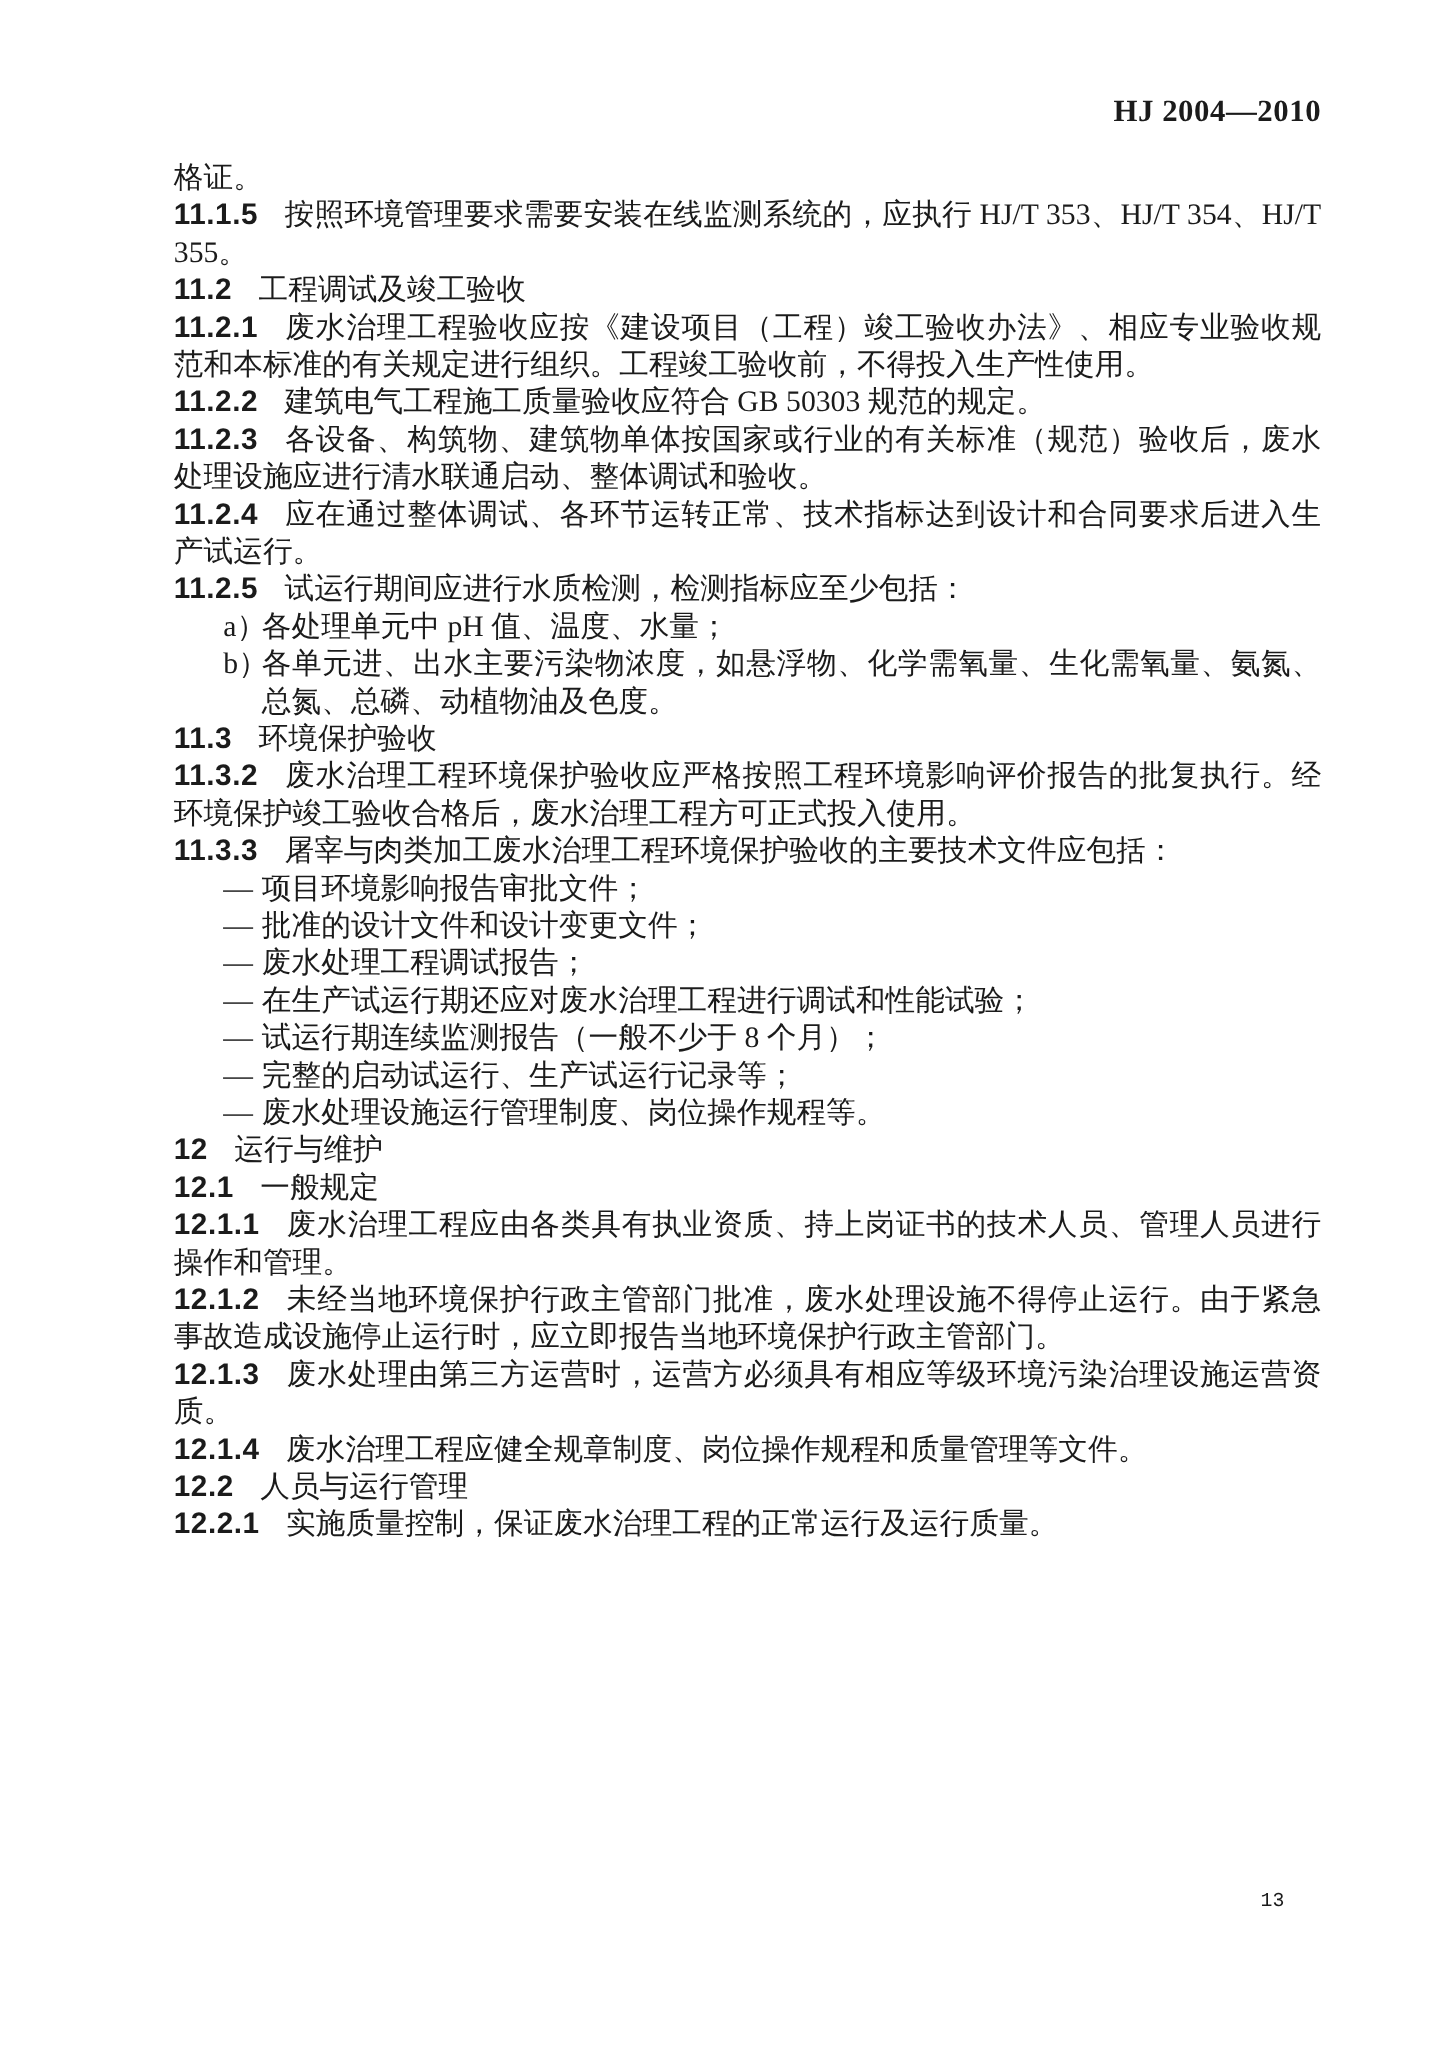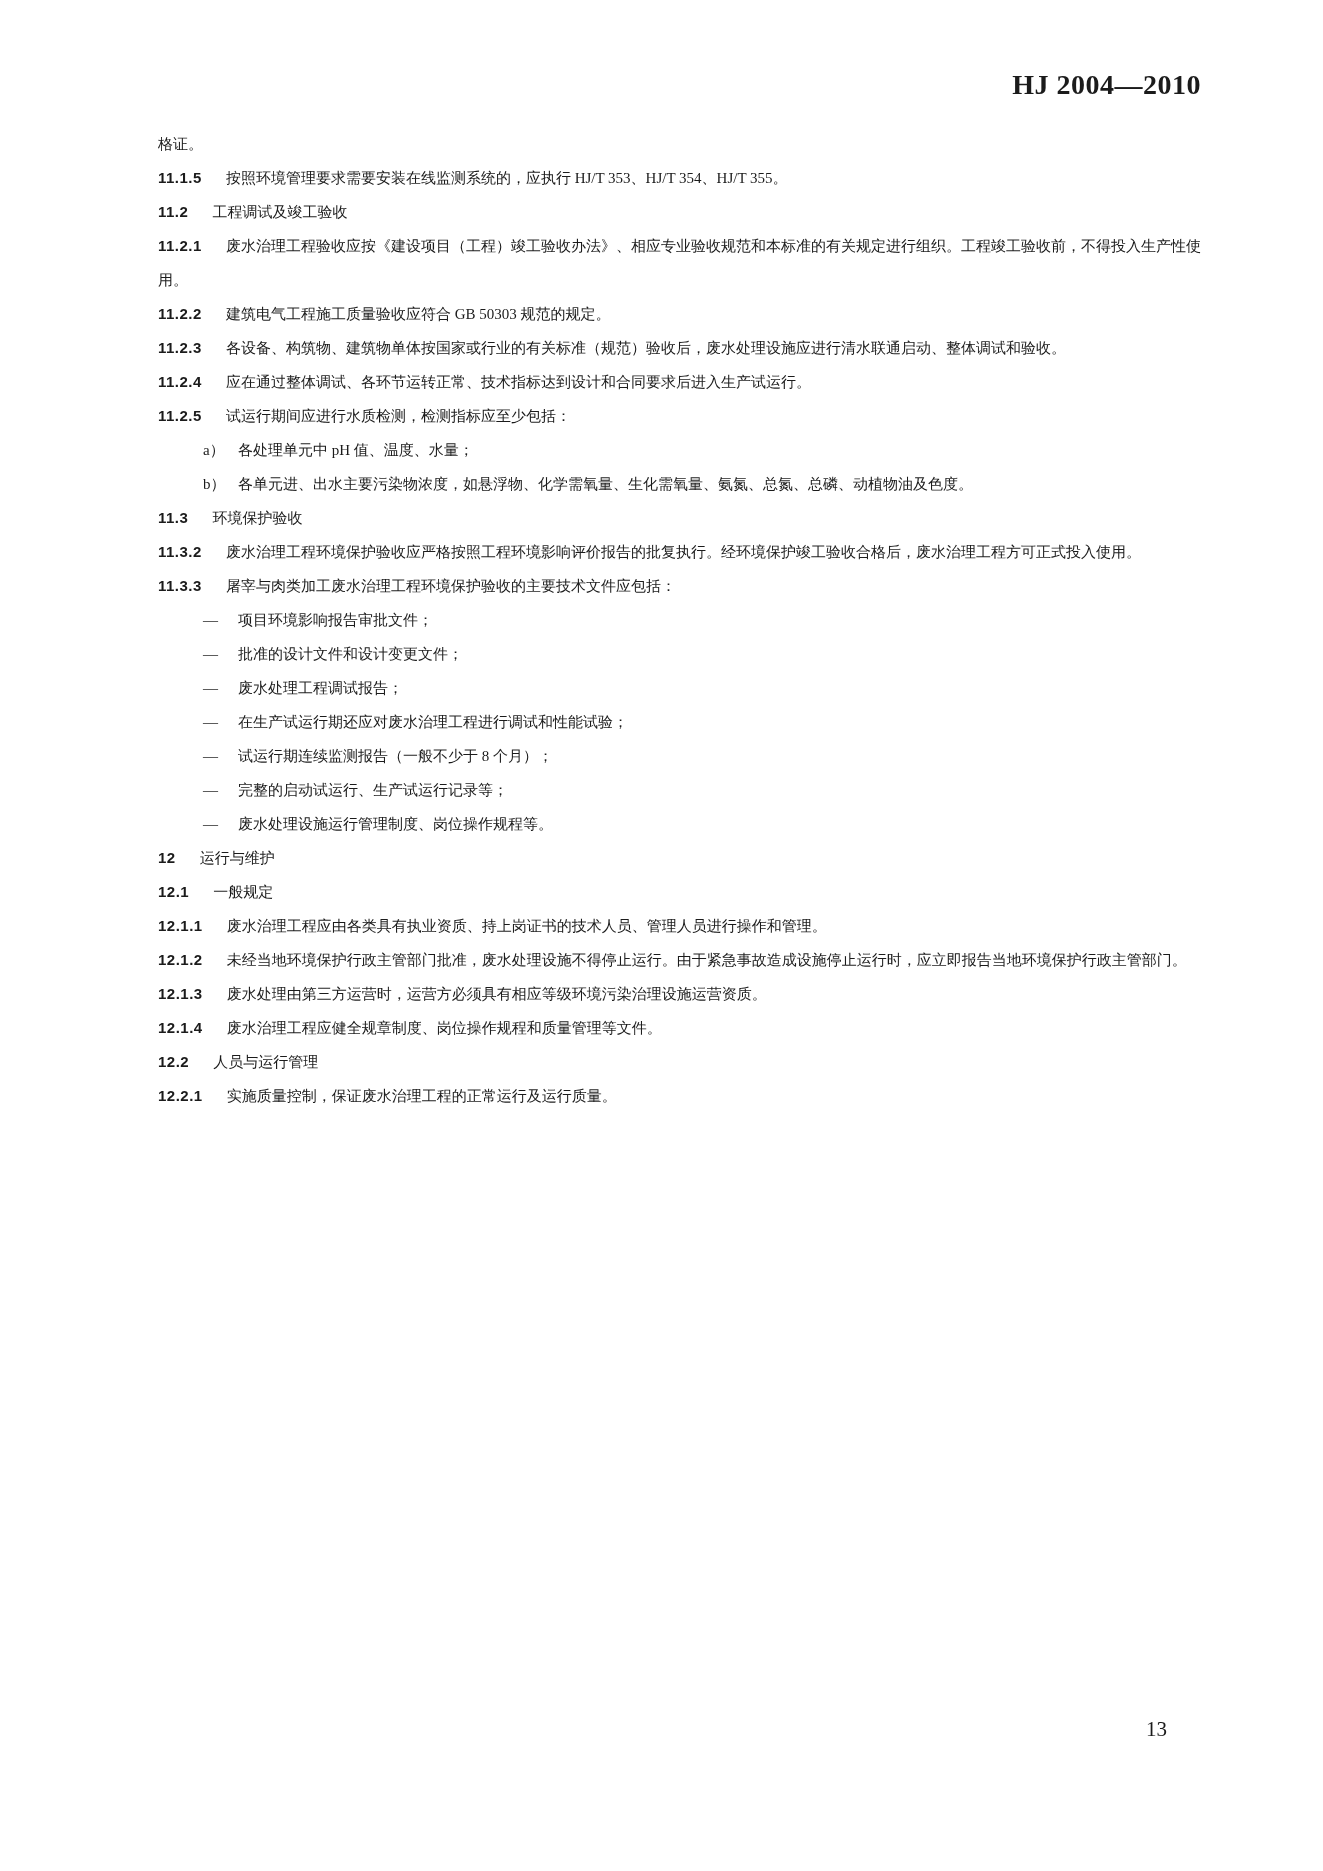--- a/index.html
+++ b/index.html
@@ -10,35 +10,35 @@
     position: relative;
     overflow: hidden;
     font-family: "Liberation Serif", "DejaVu Serif", serif;
     color: #1b1b1b;
   }
   .page {
     position: absolute;
     top: 0; left: 0;
     width: 1323px;
     height: 1484px;
-    padding: 68px 122px 0 158px;
+    padding: 85px 122px 0 158px;
     box-sizing: border-box;
   }
   .doc-header {
     text-align: right;
     font-family: "Liberation Serif", "DejaVu Serif", serif;
     font-weight: bold;
     font-size: 28px;
     line-height: 33px;
     margin: 0 0 26px 0;
     letter-spacing: 0.5px;
   }
   .body-flow p, .body-flow h2 {
     margin: 0;
-    font-size: 15px;
+    font-size: 27px;
     line-height: 34px;
     font-weight: normal;
     text-align: justify;
   }
   .para { text-align: left; }
   .clause { text-align: justify; }
   .num {
     font-family: "Liberation Sans", "DejaVu Sans", sans-serif;
     font-weight: bold;
     margin-right: 24px;
@@ -60,23 +60,23 @@
   }
   .indent .marker {
     position: absolute;
     left: 45px;
     top: 0;
   }
   .page-number {
     position: absolute;
     left: 1146px;
     top: 1712px;
-    font-size: 21px;
+    font-size: 18px;
     line-height: 34px;
-    font-family: Liberation Serif, serif;
+    font-family: Liberation Mono, monospace;
   }
 </style>
 </head>
 <body>
 
 <div class="page">
   <div class="doc-header">HJ 2004—2010</div>
 
   <div class="body-flow">
       <p class="para"><span>格证。</span></p>

